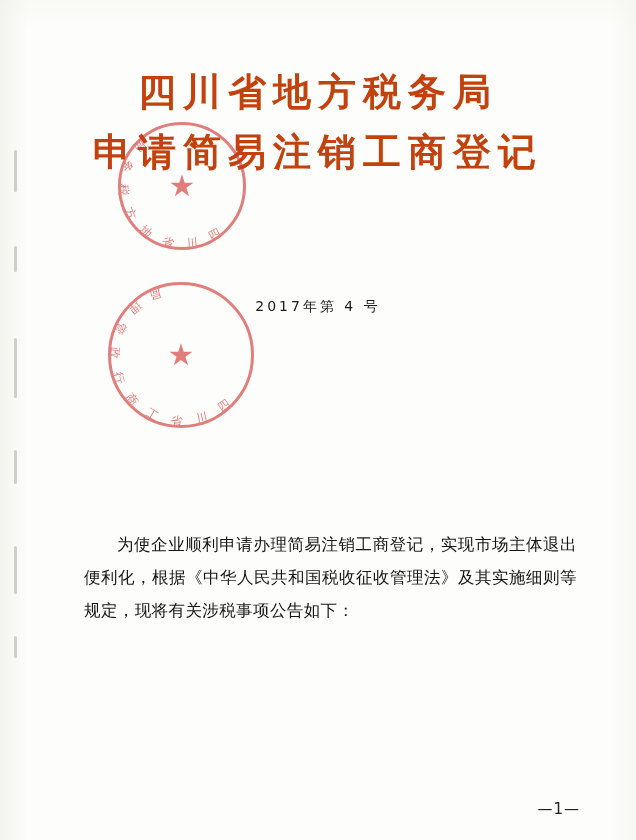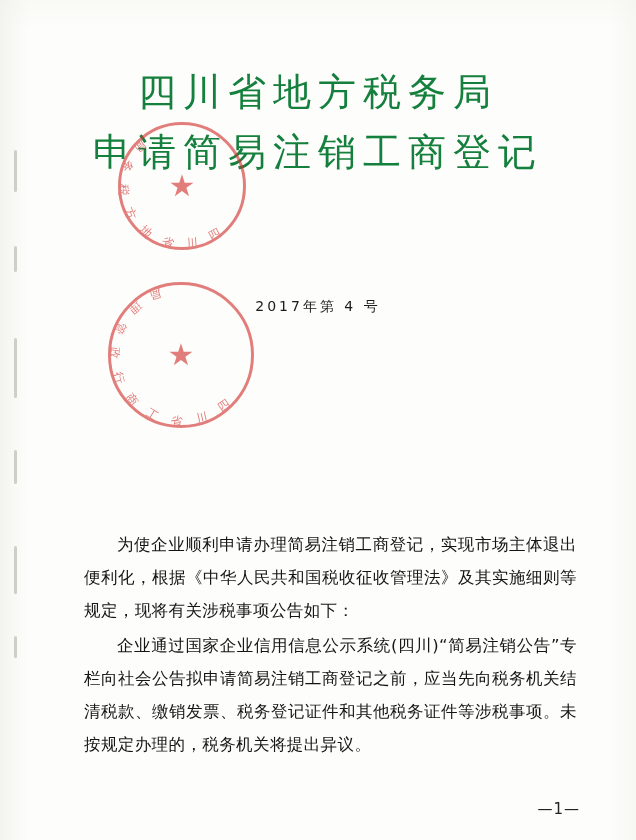--- a/index.html
+++ b/index.html
@@ -51,24 +51,24 @@
   
   .masthead {
     position: absolute;
     left: 0;
     right: 0;
     top: 62px;
     text-align: center;
   }
   .masthead-line {
     font-family: "DejaVu Sans", sans-serif;
-    font-weight: normal;
+    font-weight: bold;
     font-size: 38px;
     letter-spacing: 7px;
-    color: #15803d;
+    color: #c2410c;
     line-height: 1.58;
     white-space: nowrap;
   }
   .masthead-line.with-suffix .suffix {
     margin-left: 14px;
     letter-spacing: 7px;
   }
 
   
   .seal {
@@ -224,18 +224,17 @@
       <span style="transform:rotate(51deg) translate(-58px) rotate(90deg);">理</span>
       <span style="transform:rotate(73deg) translate(-58px) rotate(90deg);">局</span>
     </div>
   </div>
 
   <div class="doc-number">2017年第 4 号</div>
 
 
   <div class="body-text">
     <p>为使企业顺利申请办理简易注销工商登记，实现市场主体退出便利化，根据《中华人民共和国税收征收管理法》及其实施细则等规定，现将有关涉税事项公告如下：</p>
-    <p>企业通过国家企业信用信息公示系统(四川)“简易注销公告”专栏向社会公告拟申请简易注销工商登记之前，应当先向税务机关结清税款、缴销发票、税务登记证件和其他税务证件等涉税事项。未按规定办理的，税务机关将提出异议。</p>
   </div>
 
   <div class="page-number">—1—</div>
 
 </div>
 
 </body></html>

